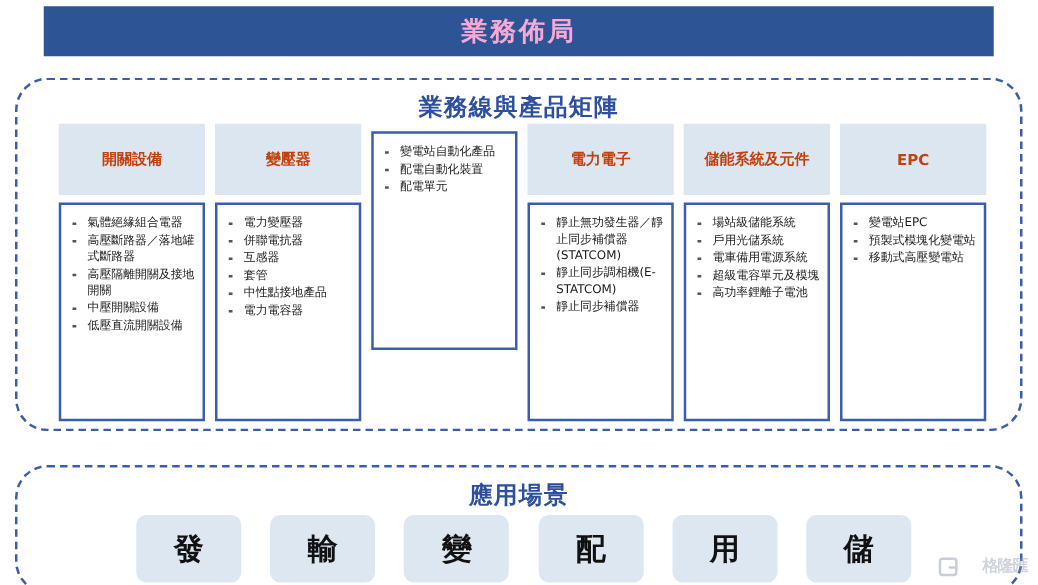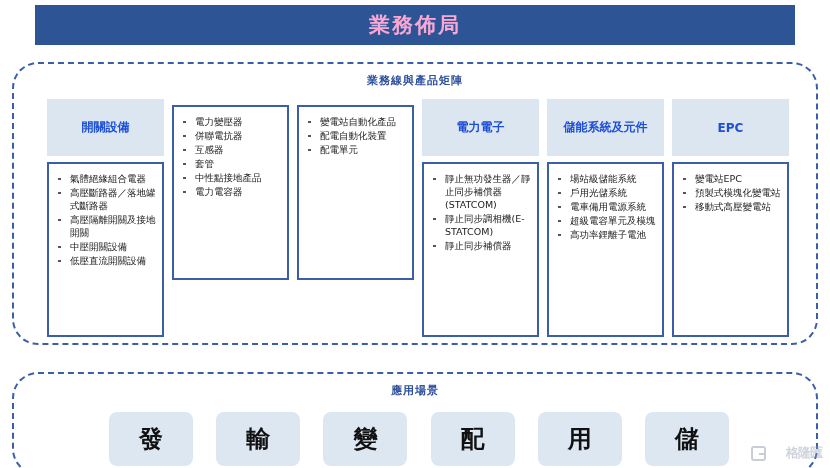--- a/index.html
+++ b/index.html
@@ -52,21 +52,21 @@
     height: 103px;
   }
 
   .panel-heading {
     position: absolute;
     top: 9px;
     left: 0;
     width: 100%;
     text-align: center;
     color: #2d4f9e;
-    font-size: 11px;
+    font-size: 19px;
     font-weight: bold;
     letter-spacing: 1px;
   }
 
   
   .columns-row {
     position: absolute;
     left: 33px;
     top: 35px;
     width: 742px;
@@ -79,21 +79,21 @@
     flex-direction: column;
   }
   .col-header {
     height: 57px;
     background: #dce6f1;
     display: flex;
     align-items: center;
     justify-content: center;
     font-size: 12px;
     font-weight: bold;
-    color: #1d4ed8;
+    color: #c2410c;
     text-align: center;
     padding: 0 4px;
   }
   .col-body {
     margin-top: 6px;
     height: 175px;
     border: 2px solid #3a5ea8;
     background: #ffffff;
     padding: 8px 5px 5px 5px;
   }
@@ -189,20 +189,21 @@
           <ul>
             <li>氣體絕緣組合電器</li>
             <li>高壓斷路器／落地罐式斷路器</li>
             <li>高壓隔離開關及接地開關</li>
             <li>中壓開關設備</li>
             <li>低壓直流開關設備</li>
           </ul>
         </div>
       </div>
       <div class="matrix-col">
+        <div class="col-header">變壓器</div>
         <div class="col-body">
           <ul>
             <li>電力變壓器</li>
             <li>併聯電抗器</li>
             <li>互感器</li>
             <li>套管</li>
             <li>中性點接地產品</li>
             <li>電力電容器</li>
           </ul>
         </div>

